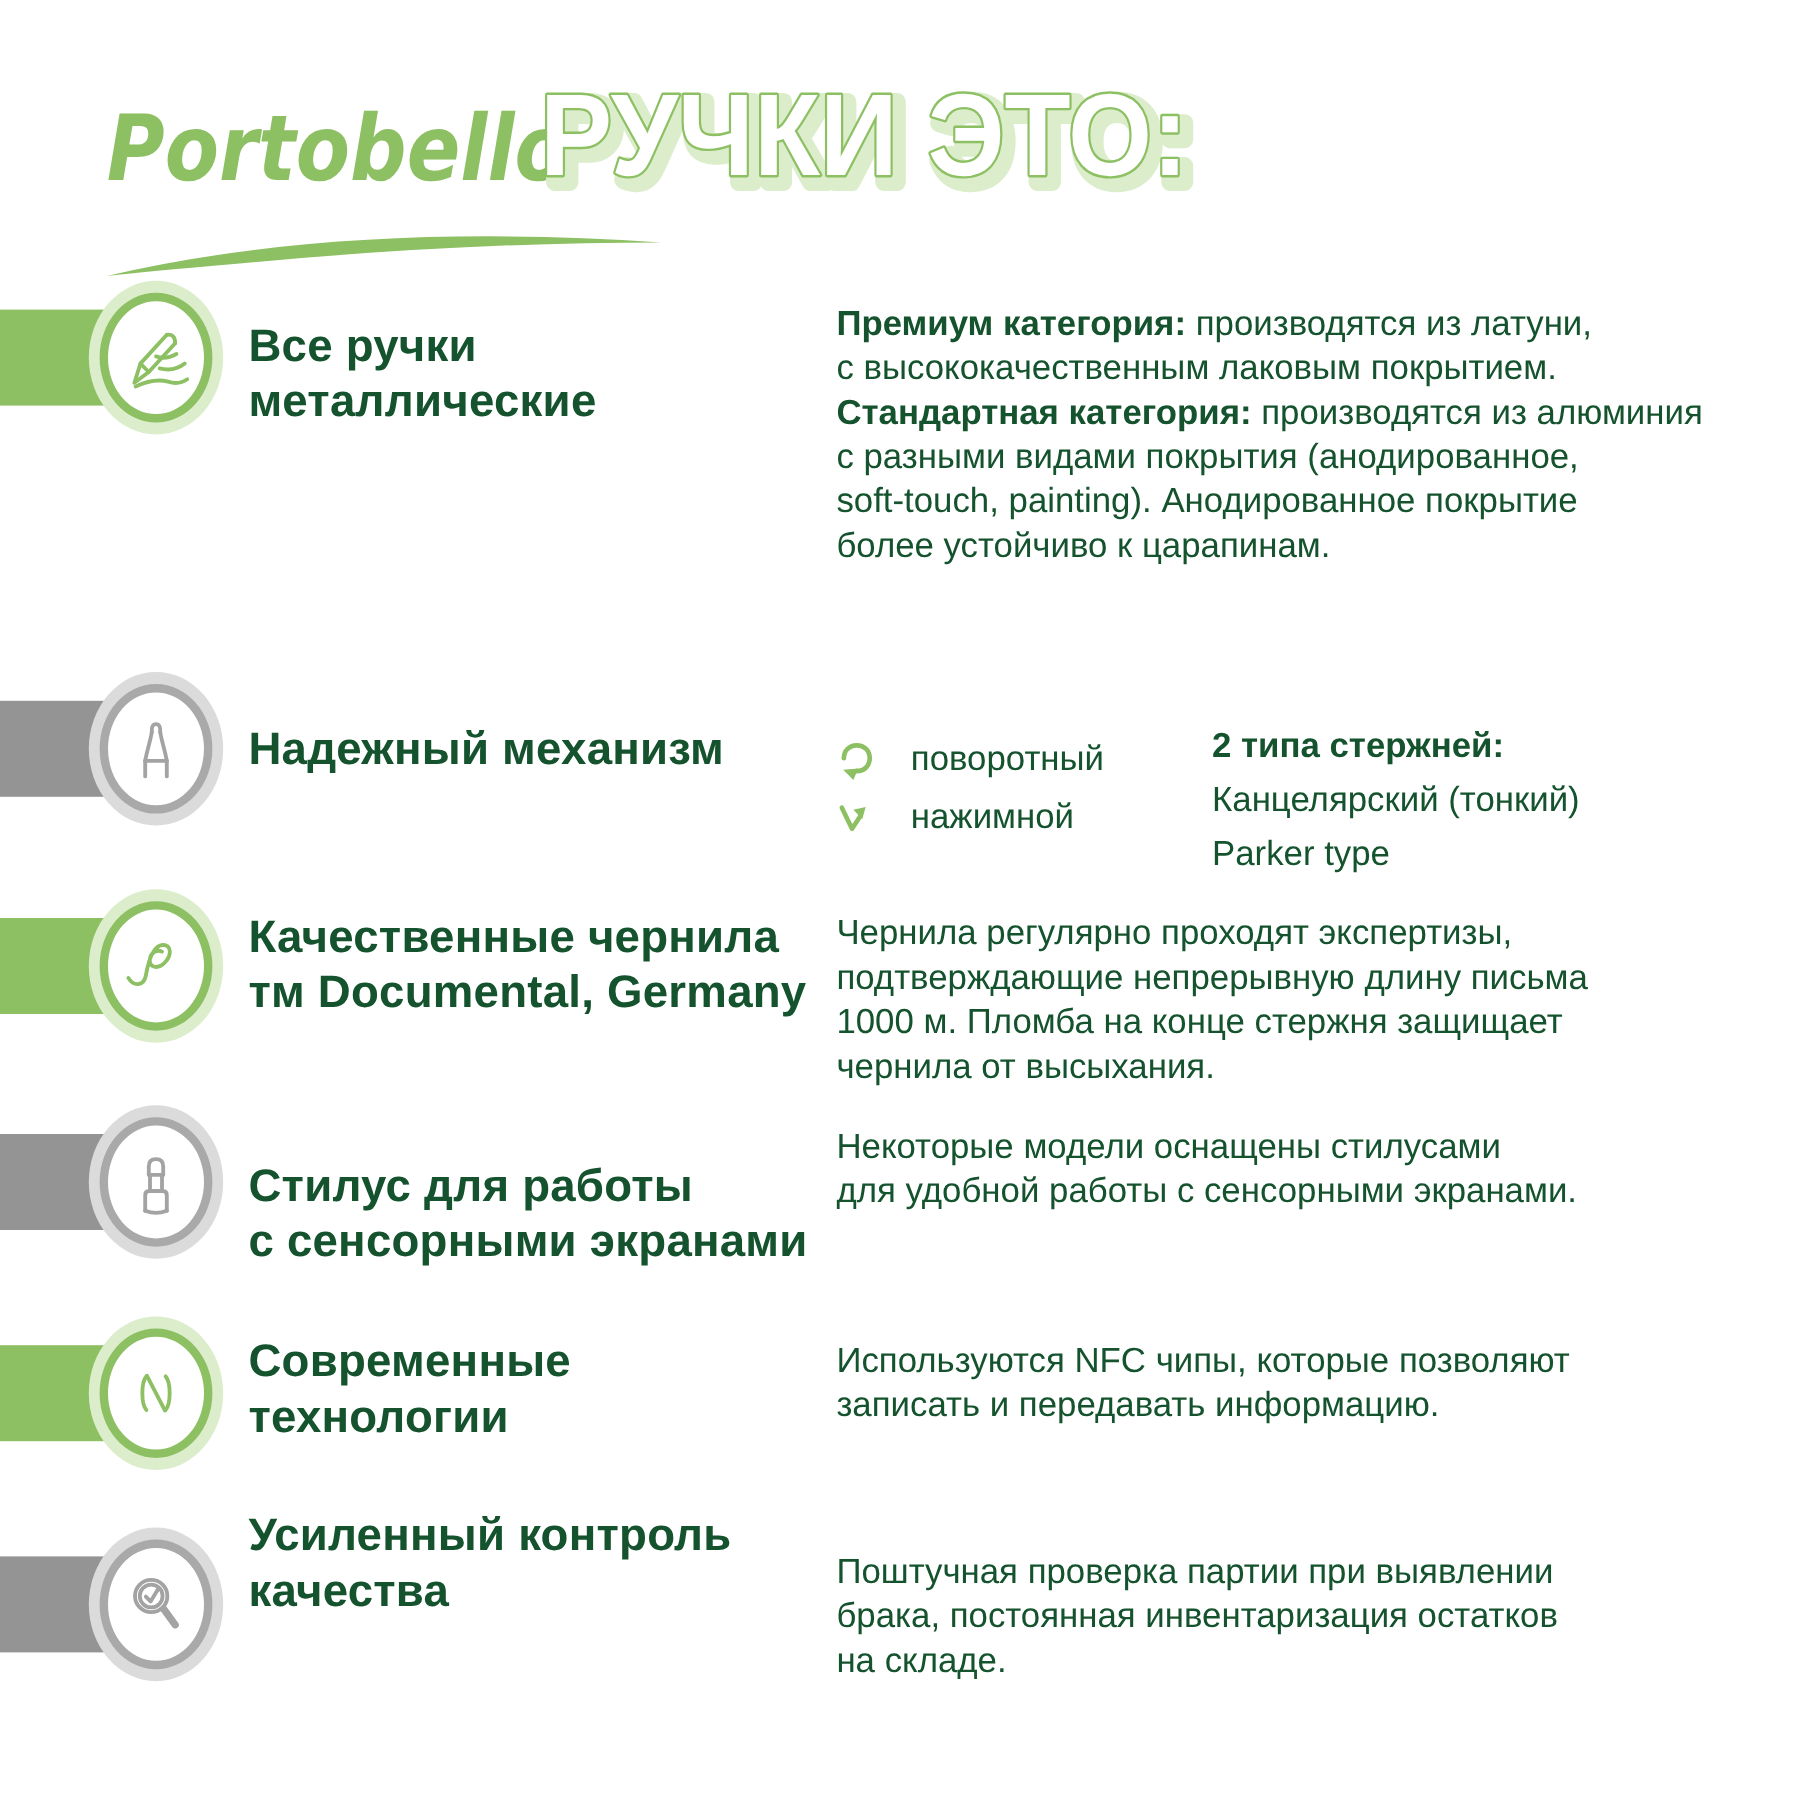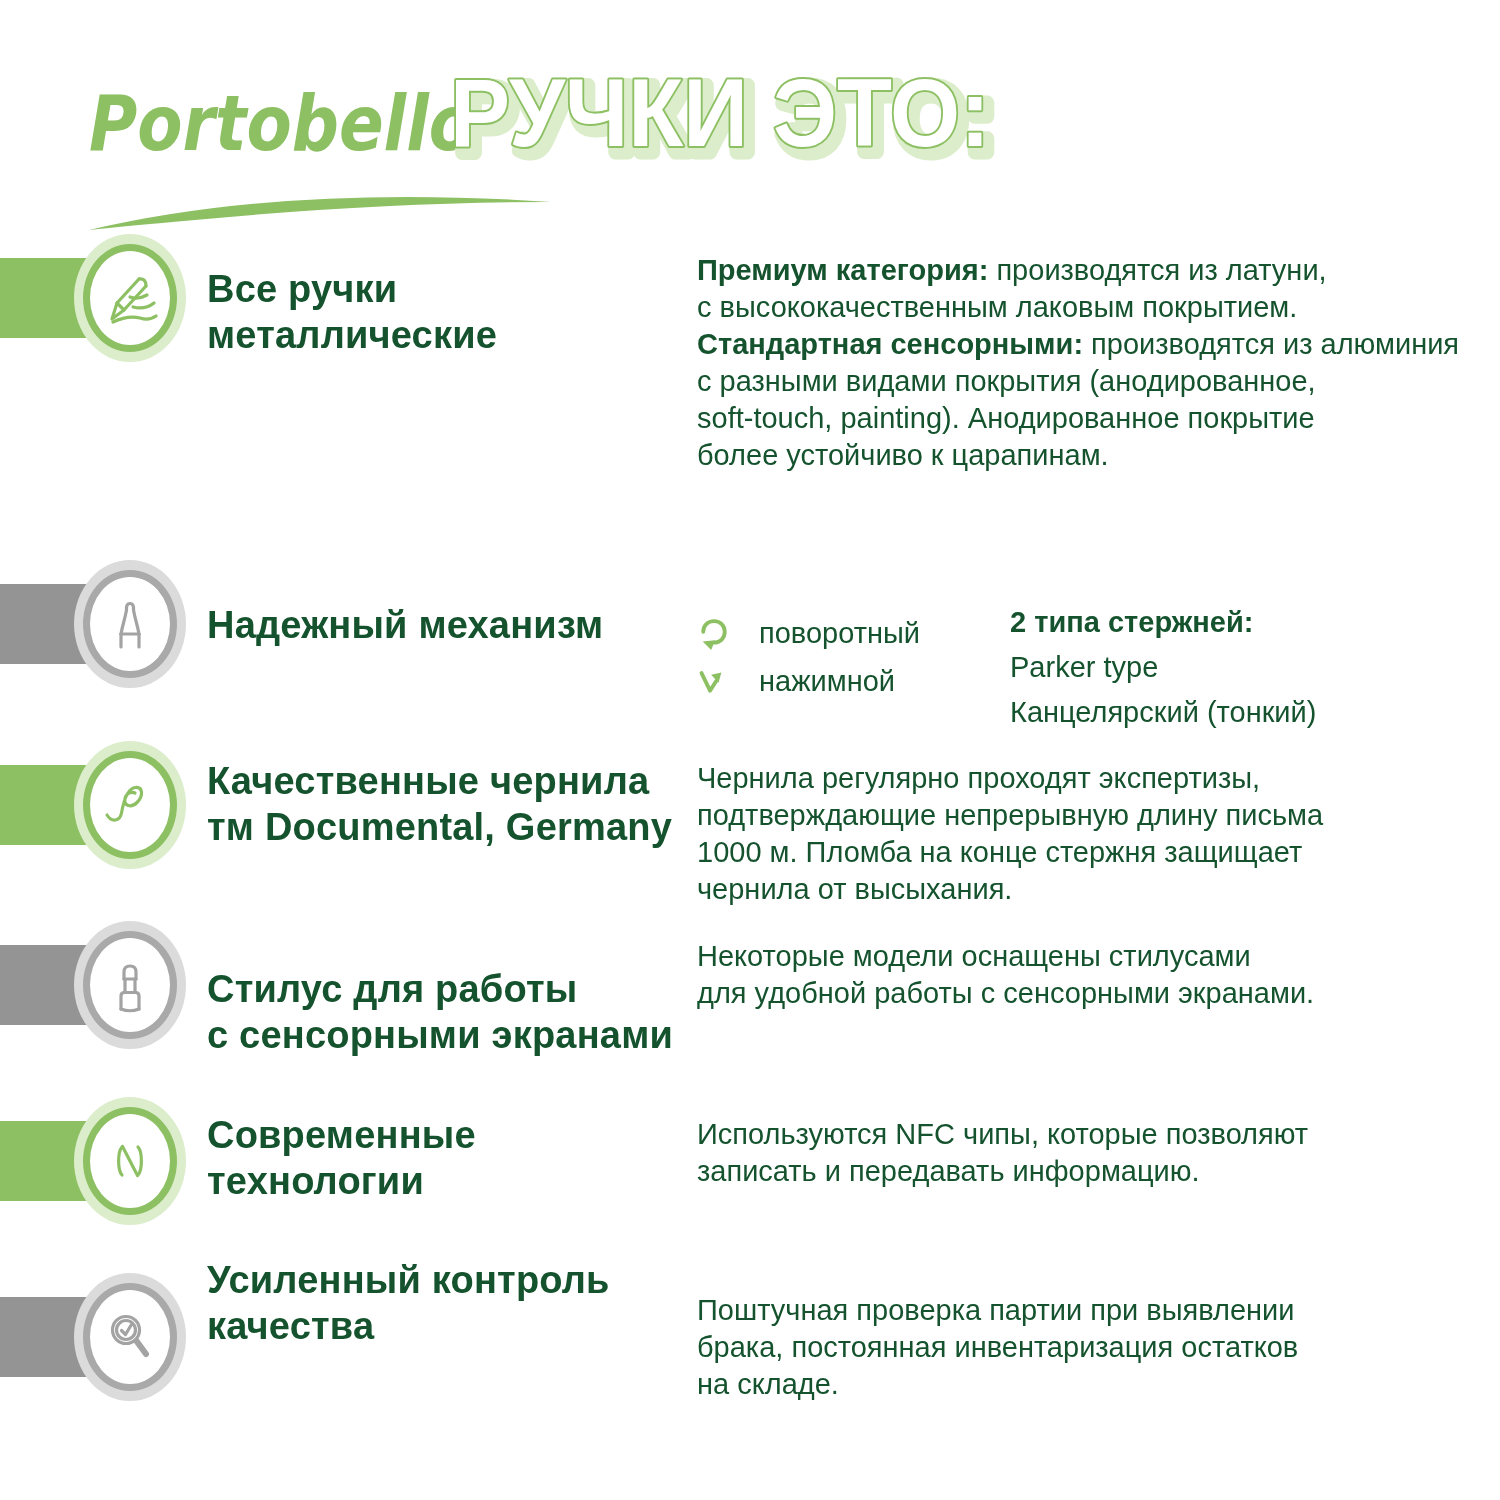--- a/index.html
+++ b/index.html
@@ -69,21 +69,21 @@
         <path d="M15,33 L22,40 L10,49 Z"></path>
         <path d="M45,25 Q36,30 28,27"></path>
         <path d="M52,33 Q43,40 31,37"></path>
         <path d="M11,52 Q26,45 38,48 Q47,51 54,46"></path>
       </svg>
     </div>
     <h2 class="title" style="top:266px">Все ручки
 металлические</h2>
     <div class="body" style="top:252px"><span class="b">Премиум категория:</span><span> производятся из латуни,
 с высококачественным лаковым покрытием.
-</span><span class="b">Стандартная сенсорными:</span><span> производятся из алюминия
+</span><span class="b">Стандартная категория:</span><span> производятся из алюминия
 с разными видами покрытия (анодированное,
 soft-touch, painting). Анодированное покрытие
 более устойчиво к царапинам.</span></div>
   </div>
 
   <div class="feature gray" style="--cy:624px">
     <div class="bar"></div>
     <div class="halo"></div>
     <div class="ring">
       <svg width="56" height="56" viewBox="0 0 56 56">
@@ -105,22 +105,22 @@
     <div class="mech-option" style="top:662px">
       <svg class="mini-icon" width="34" height="34" viewBox="0 0 30 30">
         <path d="M4,8 L11.5,23.5 L17,15"></path>
         <polygon points="21.5,7.5 12.5,9.5 19,16.5"></polygon>
       </svg>
       <span>нажимной</span>
     </div>
 
     <div class="refills" style="top:600px">
       <div class="refills-heading">2 типа стержней:</div>
+      <div>Канцелярский (тонкий)</div>
       <div>Parker type</div>
-      <div>Канцелярский (тонкий)</div>
     </div>
   </div>
 
   <div class="feature green" style="--cy:805px">
     <div class="bar"></div>
     <div class="halo"></div>
     <div class="ring">
       <svg width="56" height="56" viewBox="0 0 56 56">
         <path d="M5,38 C10,46 18,44 19.5,36 C22,22 26,11 33.5,10.5 C41,10 41.5,19 35,25.5 C29.5,31 21.5,29.5 23,21.5 C24,16.5 29,14 33,16"></path>
       </svg>

